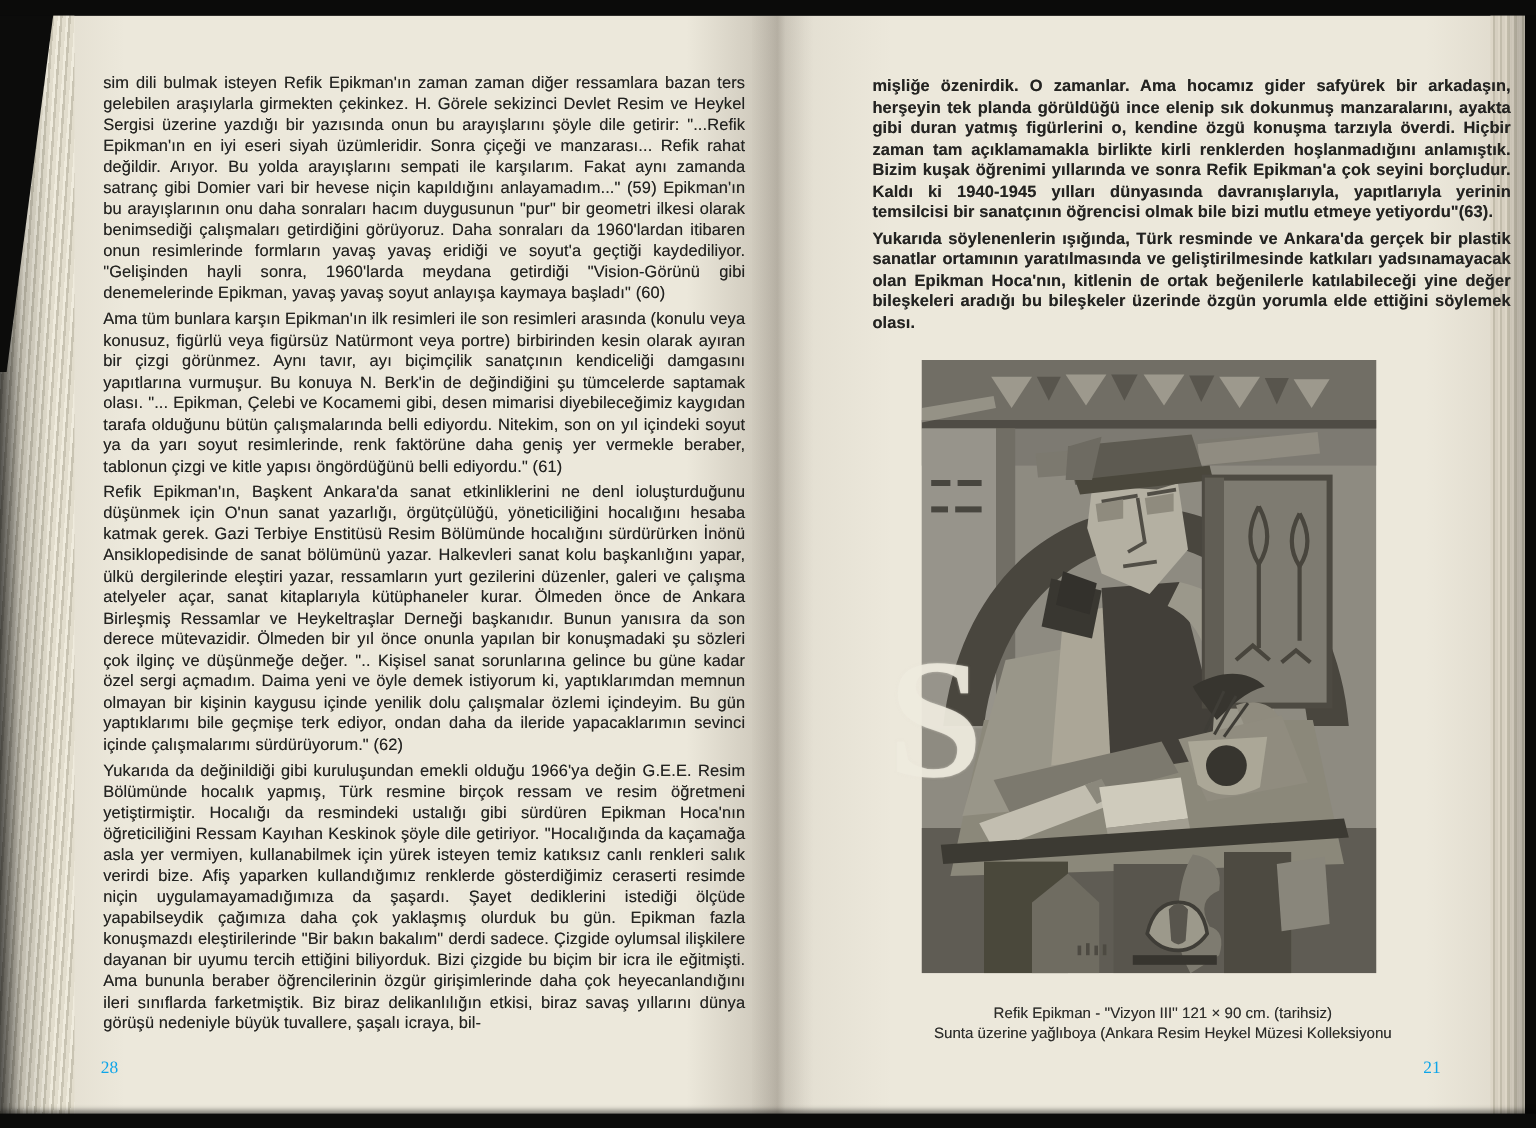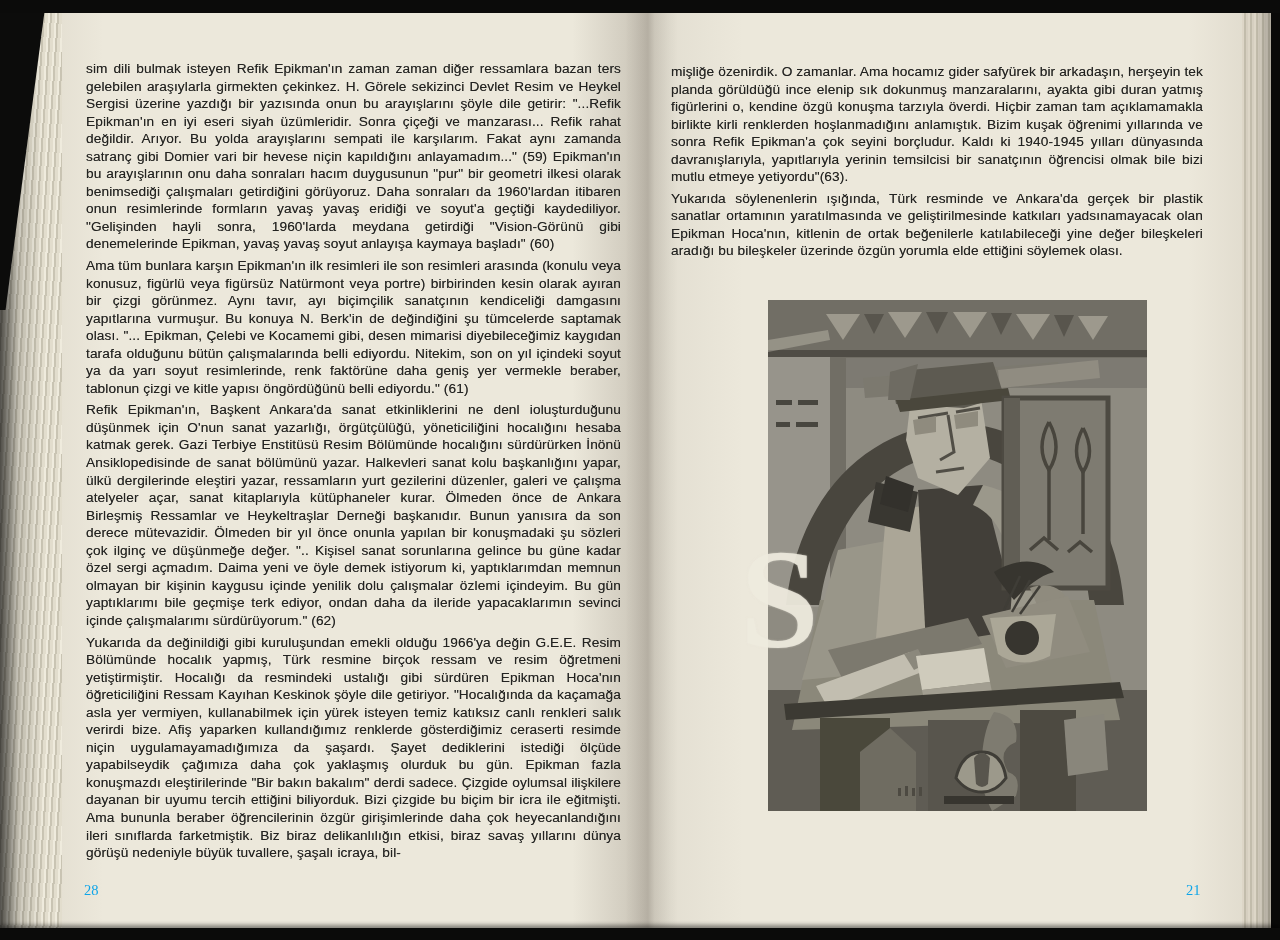--- a/index.html
+++ b/index.html
@@ -48,21 +48,21 @@
   }
   
   .page-text{
     position:absolute;color:var(--ink);
     font-size:13.7px;line-height:17.55px;text-align:justify;
     letter-spacing:.1px;
     text-shadow:0 0 .45px rgba(35,35,33,.55);
   }
   .page-text p{margin:0 0 4px 0;}
   #left-text{left:86px;top:60px;width:535px;}
-  #right-text{left:671px;top:63px;width:532px;}
+  #right-text{left:727px;top:63px;width:532px;font-weight:bold;}
   .page-number{
     position:absolute;color:#0ea5e9;font-family:"Liberation Serif","DejaVu Serif",serif;
     font-size:14.5px;
   }
   #page-num-left{left:84px;top:882px;}
   #page-num-right{left:1186px;top:882px;}
   
   .painting-wrap{
     position:absolute;left:768px;top:300px;width:379px;height:511px;
   }
@@ -221,15 +221,17 @@
         <rect x="137" y="486" width="3" height="10" fill="#4a473f"></rect>
       <rect x="144" y="488" width="3" height="8" fill="#4a473f"></rect>
         <rect x="151" y="487" width="3" height="9" fill="#4a473f"></rect>
 
       <polygon points="0,40 60,30 62,40 0,52" fill="#b9b5a8" opacity=".5"></polygon>
     </svg>
     <div class="watermark">S</div>
   </div>
 
   <div class="caption">
+    <div>Refik Epikman - ''Vizyon III'' 121 × 90 cm. (tarihsiz)</div>
+    <div>Sunta üzerine yağlıboya (Ankara Resim Heykel Müzesi Kolleksiyonu</div>
   </div>
 
 </div>
 
 </body></html>

